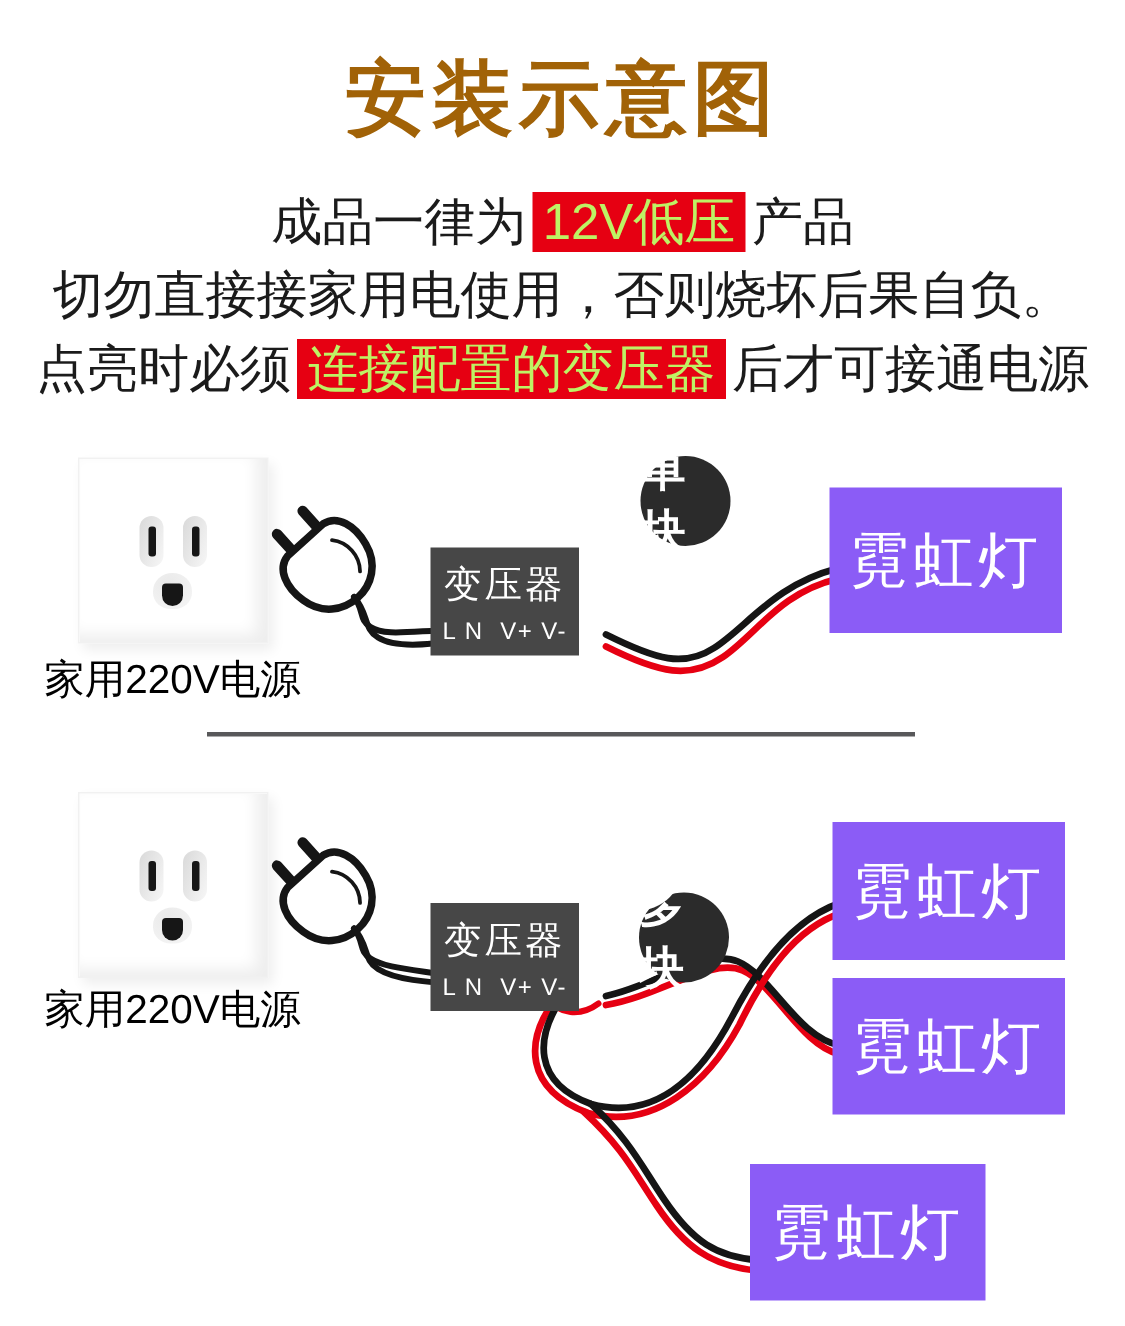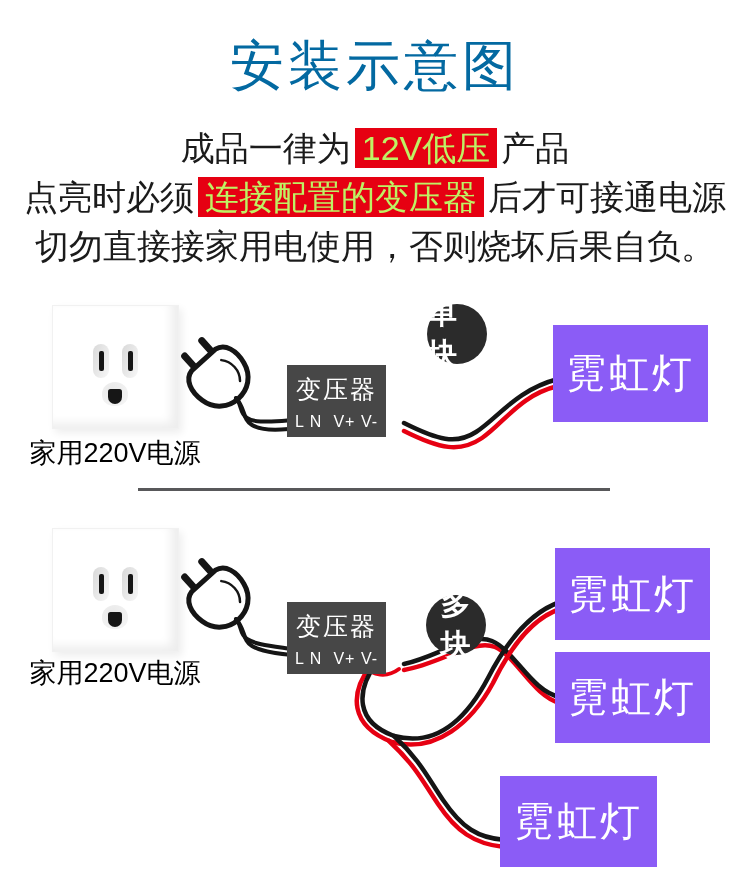--- a/index.html
+++ b/index.html
@@ -3,21 +3,21 @@
 <meta charset="utf-8">
 <style>
   html,body{margin:0;padding:0;background:#fff;}
   #stage{
     position:relative;width:750px;height:884px;background:#ffffff;
     font-family:"Liberation Sans","DejaVu Sans",sans-serif;overflow:hidden;
   }
   
   .page-title{
     position:absolute;top:30px;left:0;width:100%;text-align:center;
-    font-size:54px;font-weight:400;color:#0369a1;letter-spacing:4px;
+    font-size:54px;font-weight:700;color:#a16207;letter-spacing:4px;
   }
   
   .notice{
     position:absolute;top:124px;left:0;width:100%;text-align:center;
     font-size:34px;line-height:49px;color:#1b1b1b;font-weight:500;
   }
   .notice .hl{
     background:#e60012;color:#bef264;padding:1px 7px;margin:0 4px;
   }
   
@@ -69,22 +69,22 @@
 </style>
 </head>
 <body>
 
 <div id="stage">
 
   <div class="page-title">安装示意图</div>
 
   <div class="notice">
     <div><span>成品一律为</span><span class="hl">12V低压</span><span>产品</span></div>
+    <div>切勿直接接家用电使用，否则烧坏后果自负。</div>
     <div><span>点亮时必须</span><span class="hl">连接配置的变压器</span><span>后才可接通电源</span></div>
-    <div>切勿直接接家用电使用，否则烧坏后果自负。</div>
   </div>
 
   <svg id="wiring" width="750" height="884" viewBox="0 0 750 884">
     <defs>
       <g id="plug">
         <rect x="-15" y="-42" width="7" height="22" rx="3.5" fill="#151515"></rect>
         <rect x="8" y="-42" width="7" height="22" rx="3.5" fill="#151515"></rect>
         <path d="M -16 -23 L 16 -23 C 27 -21 31 -8 28 6 C 25 21 13 29 0 29 C -13 29 -25 21 -28 6 C -31 -8 -27 -21 -16 -23 Z" fill="#ffffff" stroke="#151515" stroke-width="5" stroke-linejoin="round"></path>
         <path d="M 13 -11 C 20 -3 20 9 13 17" fill="none" stroke="#151515" stroke-width="2.5" stroke-linecap="round"></path>
       </g>
@@ -154,19 +154,19 @@
   <div class="outlet-label" style="left:10px;top:655px;">家用220V电源</div>
 
   <div class="transformer" style="left:287px;top:602px;">
     <div class="t-title">变压器</div>
     <div class="t-row">
       <span>L N</span>
       <span>V+ V-</span>
     </div>
   </div>
 
-  <div class="badge" style="left:426px;top:595px;text-align:center;">多块</div>
+  <div class="badge" style="left:426px;top:595px;">多块</div>
 
   <div class="neon" style="left:555px;top:548px;width:155px;height:92px;">霓虹灯</div>
   <div class="neon" style="left:555px;top:652px;width:155px;height:91px;">霓虹灯</div>
   <div class="neon" style="left:500px;top:776px;width:157px;height:91px;">霓虹灯</div>
 
 </div>
 
 </body></html>

